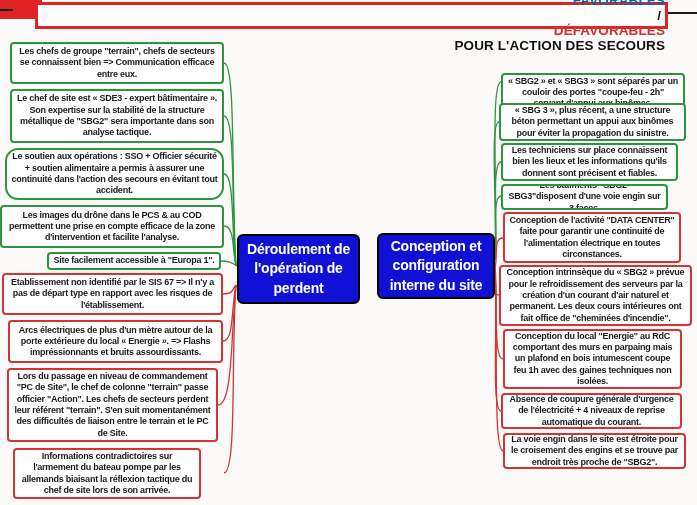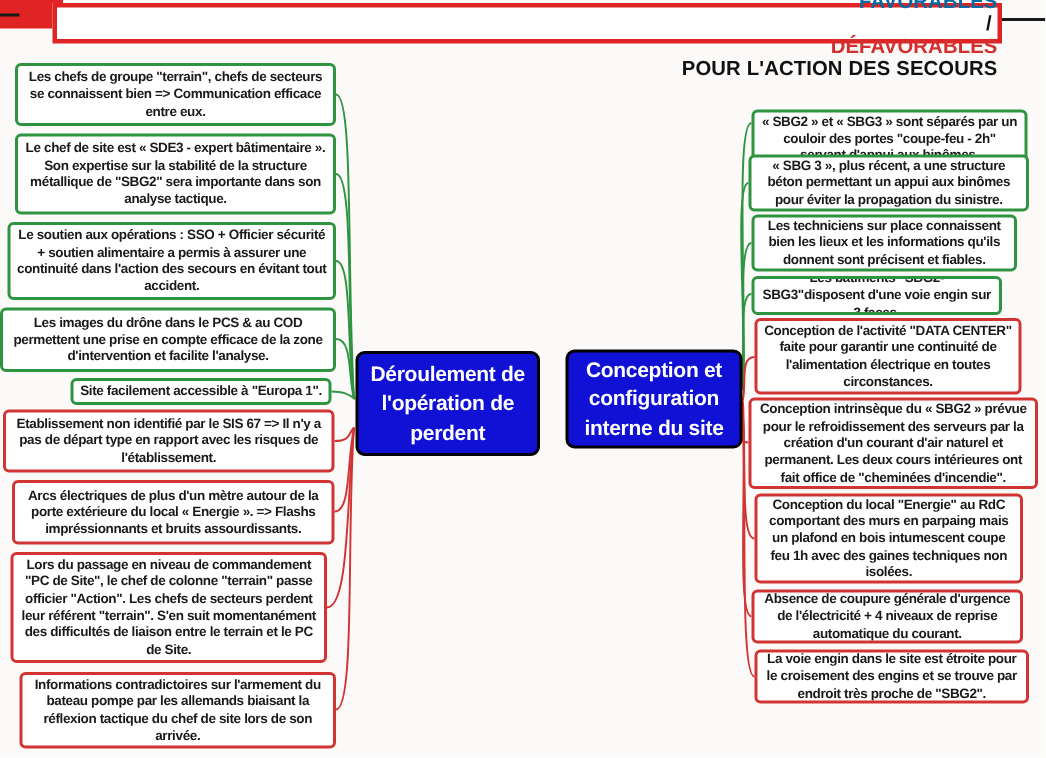--- a/index.html
+++ b/index.html
@@ -106,27 +106,27 @@
       <path d="M 501 411 C 491 411 498 322 495 268"></path>
       <path d="M 503 451 C 493 451 498 335 495 268"></path>
     </g>
   </svg>
 
   <div class="topic" style="left:237px;top:234px;width:123px;height:70px;">Déroulement de l'opération de perdent</div>
   <div class="topic" style="left:377px;top:233px;width:118px;height:66px;">Conception et configuration interne du site</div>
 
   <div class="note fav" style="left:10px;top:42px;width:214px;height:42px;">Les chefs de groupe "terrain", chefs de secteurs se connaissent bien =&gt; Communication efficace entre eux.</div>
   <div class="note fav" style="left:10px;top:89px;width:214px;height:54px;">Le chef de site est « SDE3 - expert bâtimentaire ». Son expertise sur la stabilité de la structure métallique de "SBG2" sera importante dans son analyse tactique.</div>
-  <div class="note fav" style="left:5px;top:148px;width:219px;height:52px;">Le soutien aux opérations : SSO + Officier sécurité + soutien alimentaire a permis à assurer une continuité dans l'action des secours en évitant tout accident.</div>
+  <div class="note fav" style="left:5px;top:148px;width:219px;height:52px;border-radius:13px;">Le soutien aux opérations : SSO + Officier sécurité + soutien alimentaire a permis à assurer une continuité dans l'action des secours en évitant tout accident.</div>
   <div class="note fav" style="left:0px;top:205px;width:224px;height:43px;">Les images du drône dans le PCS &amp; au COD permettent une prise en compte efficace de la zone d'intervention et facilite l'analyse.</div>
   <div class="note fav" style="left:47px;top:252px;width:174px;height:18px;">Site facilement accessible à "Europa 1".</div>
   <div class="note unfav" style="left:2px;top:273px;width:221px;height:42px;">Etablissement non identifié par le SIS 67 =&gt; Il n'y a pas de départ type en rapport avec les risques de l'établissement.</div>
   <div class="note unfav" style="left:8px;top:320px;width:215px;height:43px;">Arcs électriques de plus d'un mètre autour de la porte extérieure du local « Energie ». =&gt; Flashs impréssionnants et bruits assourdissants.</div>
   <div class="note unfav" style="left:7px;top:368px;width:211px;height:74px;">Lors du passage en niveau de commandement "PC de Site", le chef de colonne "terrain" passe officier "Action". Les chefs de secteurs perdent leur référent "terrain". S'en suit momentanément des difficultés de liaison entre le terrain et le PC de Site.</div>
-  <div class="note unfav" style="left:13px;top:448px;width:211px;height:51px;">Informations contradictoires sur l'armement du bateau pompe par les allemands biaisant la réflexion tactique du chef de site lors de son arrivée.</div>
+  <div class="note unfav" style="left:13px;top:448px;width:188px;height:51px;">Informations contradictoires sur l'armement du bateau pompe par les allemands biaisant la réflexion tactique du chef de site lors de son arrivée.</div>
 
   <div class="note fav" style="left:501px;top:73px;width:184px;height:39px;">« SBG2 » et « SBG3 » sont séparés par un couloir des portes "coupe-feu - 2h" servant d'appui aux binômes.</div>
   <div class="note fav" style="left:499px;top:103px;width:187px;height:38px;">« SBG 3 », plus récent, a une structure béton permettant un appui aux binômes pour éviter la propagation du sinistre.</div>
   <div class="note fav" style="left:501px;top:143px;width:177px;height:38px;">Les techniciens sur place connaissent bien les lieux et les informations qu'ils donnent sont précisent et fiables.</div>
   <div class="note fav" style="left:501px;top:184px;width:167px;height:26px;">Les bâtiments "SBG2-SBG3"disposent d'une voie engin sur 3 faces.</div>
   <div class="note unfav" style="left:503px;top:212px;width:178px;height:51px;">Conception de l'activité "DATA CENTER" faite pour garantir une continuité de l'alimentation électrique en toutes circonstances.</div>
   <div class="note unfav" style="left:499px;top:265px;width:193px;height:61px;">Conception intrinsèque du « SBG2 » prévue pour le refroidissement des serveurs par la création d'un courant d'air naturel et permanent. Les deux cours intérieures ont fait office de "cheminées d'incendie".</div>
   <div class="note unfav" style="left:503px;top:329px;width:179px;height:60px;">Conception du local "Energie" au RdC comportant des murs en parpaing mais un plafond en bois intumescent coupe feu 1h avec des gaines techniques non isolées.</div>
   <div class="note unfav" style="left:501px;top:393px;width:181px;height:36px;">Absence de coupure générale d'urgence de l'électricité + 4 niveaux de reprise automatique du courant.</div>
   <div class="note unfav" style="left:503px;top:433px;width:183px;height:36px;">La voie engin dans le site est étroite pour le croisement des engins et se trouve par endroit très proche de "SBG2".</div>

